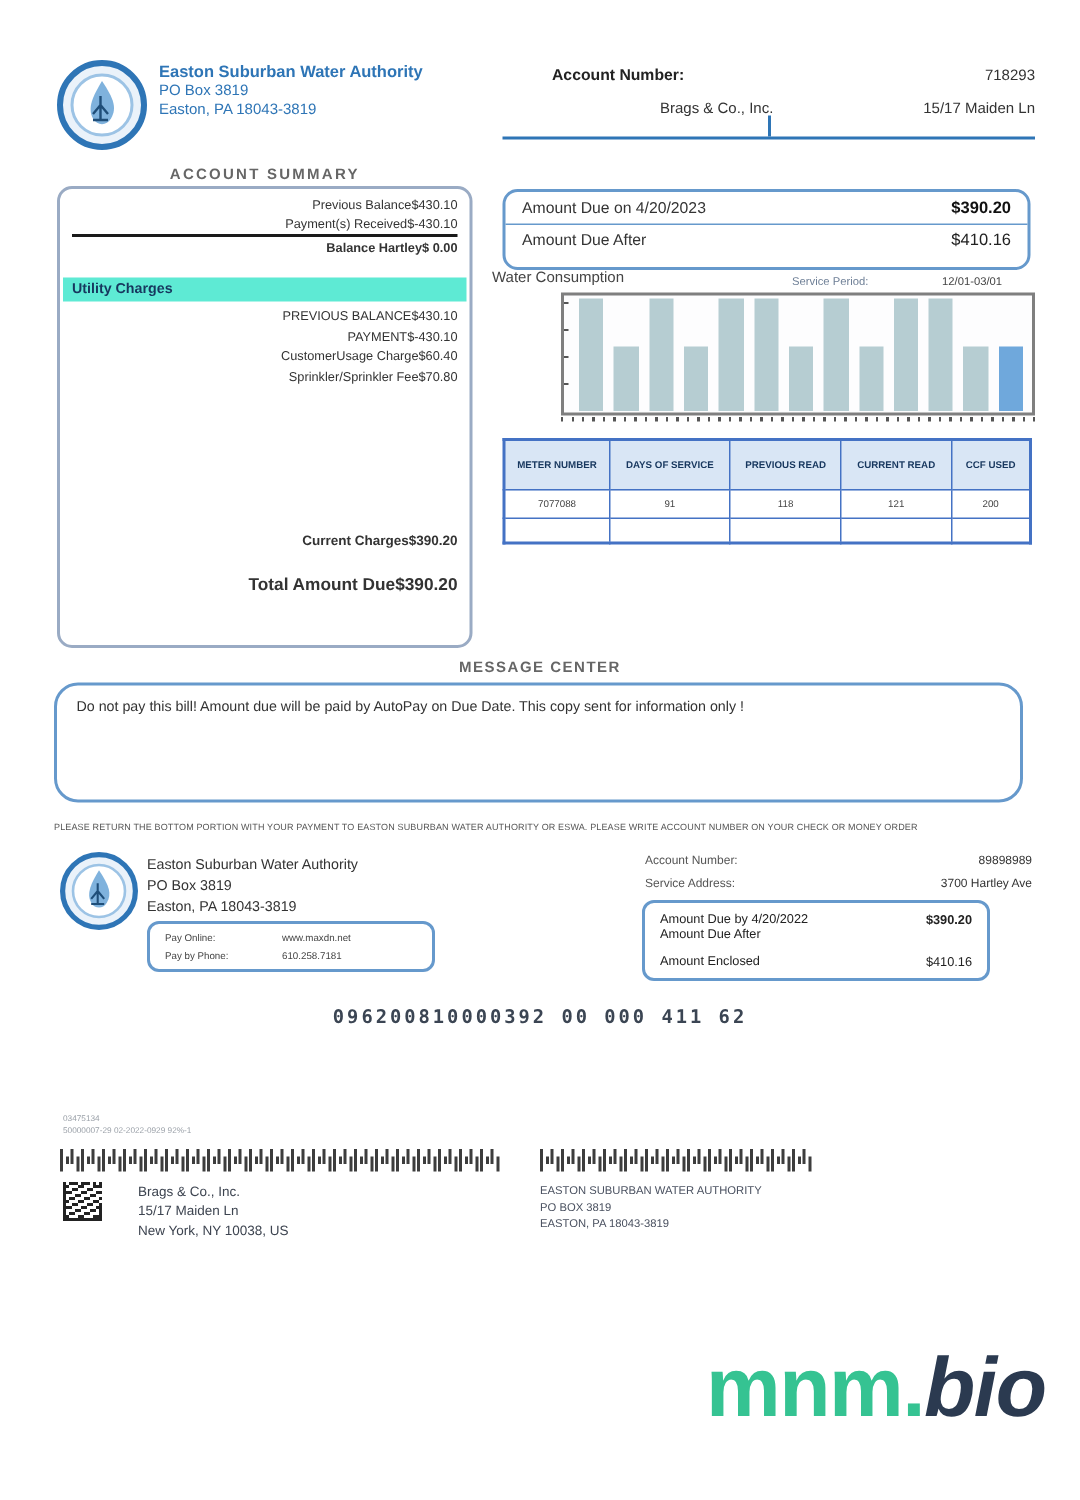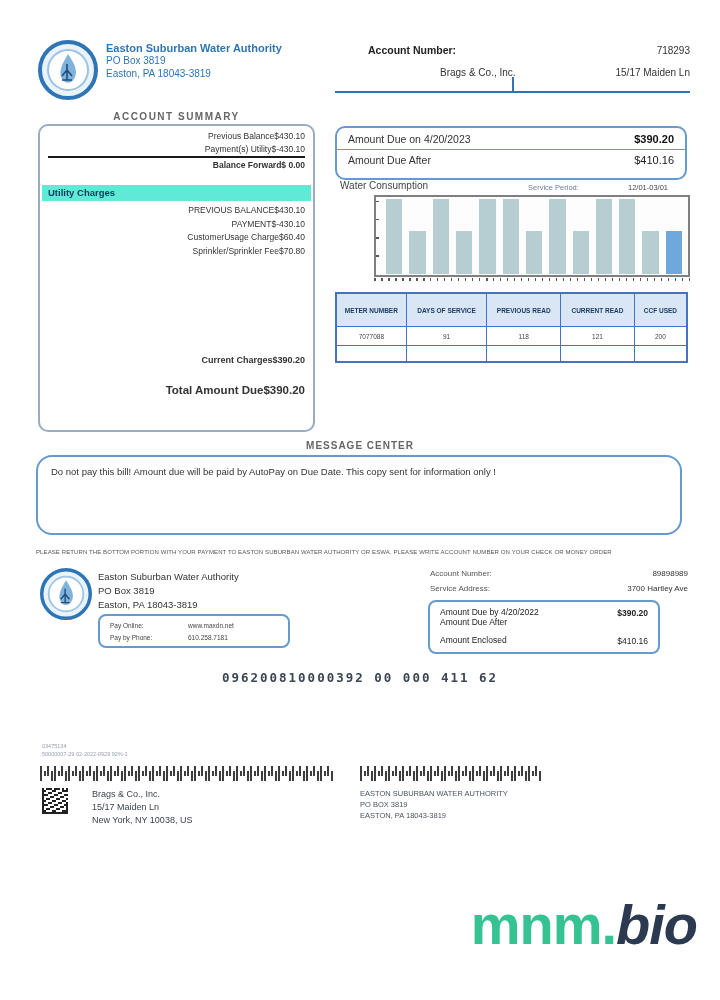--- a/index.html
+++ b/index.html
@@ -133,25 +133,25 @@
   <div class="abs hline"></div>
 
   <div class="abs sec-title" style="left:38px;top:111px;width:277px;">ACCOUNT SUMMARY</div>
 
   <div class="abs sumbox">
     <div class="srow">
       <span>Previous Balance</span>
       <span>$430.10</span>
     </div>
     <div class="srow">
-      <span>Payment(s) Utility</span>
+      <span>Payment(s) Received</span>
       <span>$-430.10</span>
     </div>
     <div class="srow bf">
-      <span>Balance Forward</span>
+      <span>Balance Hartley</span>
       <span>$ 0.00</span>
     </div>
     <div class="util-band">Utility Charges</div>
     <div class="srow chg">
       <span>PREVIOUS BALANCE</span>
       <span>$430.10</span>
     </div>
     <div class="srow chg">
       <span>PAYMENT</span>
       <span>$-430.10</span>
@@ -178,21 +178,21 @@
     <div class="duerow">
       <span>Amount Due on 4/20/2023</span>
       <span class="val">$390.20</span>
     </div>
     <div class="duerow2">
       <span>Amount Due After</span>
       <span class="val">$410.16</span>
     </div>
   </div>
 
-  <div class="abs wc-title" style="left:340px;top:180px;">Water Consumption</div>
+  <div class="abs wc-title" style="left:328px;top:180px;">Water Consumption</div>
   <div class="abs sp-label" style="left:528px;top:183px;">Service Period:</div>
   <div class="abs sp-val" style="left:628px;top:183px;">12/01-03/01</div>
 
   <div class="abs chart">
     <div class="yticks"></div>
     <div class="bars">
         <div class="bar" style="height: 100%; background: rgb(182, 205, 210);"></div>
         <div class="bar" style="height: 58%; background: rgb(182, 205, 210);"></div>
         <div class="bar" style="height: 100%; background: rgb(182, 205, 210);"></div>
         <div class="bar" style="height: 58%; background: rgb(182, 205, 210);"></div>

